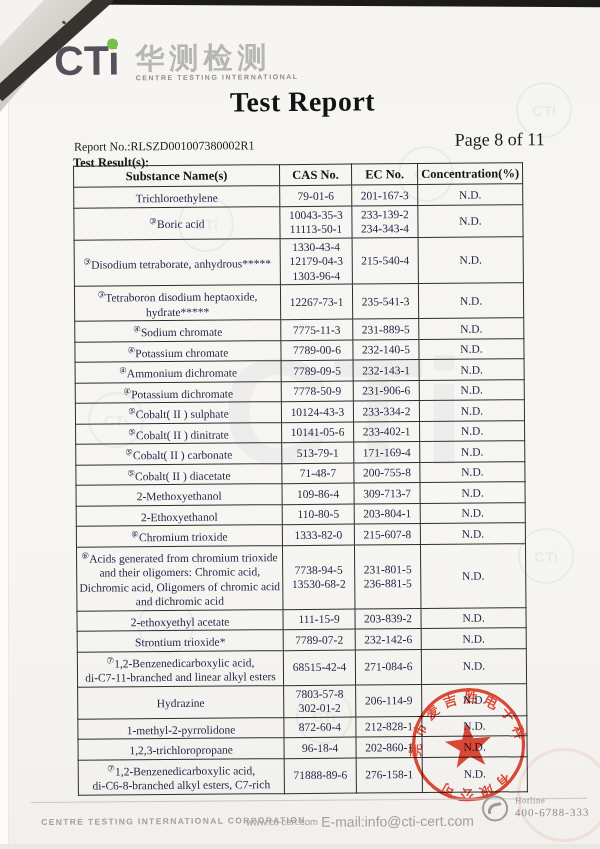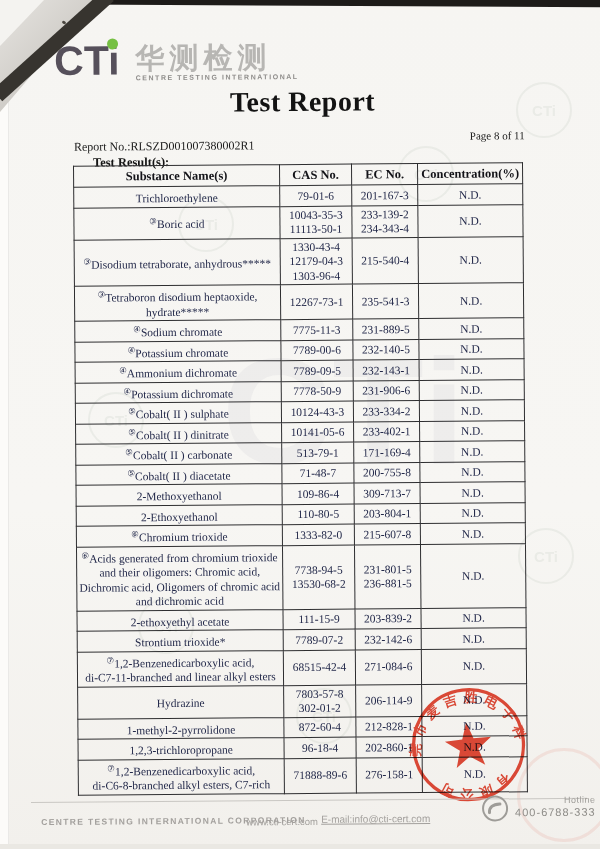--- a/index.html
+++ b/index.html
@@ -27,43 +27,43 @@
   .logo{position:absolute;left:57px;top:38px;display:flex;align-items:flex-start;}
   .logo-acronym{position:relative;font-family:"Liberation Sans",sans-serif;font-weight:bold;font-size:41px;line-height:42px;color:#56505b;letter-spacing:0px;}
   .logo-i-dot{position:absolute;left:53px;top:-1px;width:11px;height:11px;border-radius:50%;background:#76c043;}
   .logo-cn-wrap{margin-left:16px;padding-top:4px;}
   .logo-chinese{font-family:"Liberation Sans",sans-serif;font-size:29px;line-height:30px;letter-spacing:5px;color:#a2a09e;font-weight:bold;opacity:0.75;}
   .logo-sub{font-family:"Liberation Sans",sans-serif;font-size:7px;letter-spacing:1.55px;color:#8e8c8a;margin-top:1px;font-weight:bold;}
 
   
   .report-title{position:absolute;left:0;top:86px;width:610px;text-align:center;font-weight:bold;font-size:28px;letter-spacing:0.5px;color:#131313;}
   .report-no{position:absolute;left:76px;top:138px;font-size:12px;color:#1c1c1c;}
-  .page-no{position:absolute;left:472px;top:131px;font-size:11px;color:#1c1c1c;}
-  .section-label{position:absolute;left:75px;top:154px;font-size:12.5px;font-weight:bold;color:#141414;margin-left:20px;}
+  .page-no{position:absolute;left:457px;top:131px;font-size:18px;color:#1c1c1c;}
+  .section-label{position:absolute;left:75px;top:154px;font-size:12.5px;font-weight:bold;color:#141414;}
 
   
   .results-table{position:absolute;left:75px;top:164px;width:449px;border-collapse:collapse;table-layout:fixed;}
   .results-table th,.results-table td{border:1px solid #2e2e30;text-align:center;vertical-align:middle;padding:1px 2px;}
   .results-table th{font-size:12.5px;font-weight:bold;color:#131318;line-height:16px;height:18px;}
   .results-table td{font-size:11.5px;line-height:14.5px;color:#23294a;}
   .c-name,.c-cas,.c-ec{white-space:pre-line;}
   .c-mark{font-family:"DejaVu Sans",sans-serif;font-size:8.5px;vertical-align:4px;color:#23294a;}
   .col-name{width:206px;}.col-cas{width:72px;}.col-ec{width:66px;}.col-conc{width:105px;}
 
   
   .stamp{position:absolute;left:405px;top:685px;width:122px;height:122px;mix-blend-mode:multiply;opacity:0.93;transform:rotate(-6deg);}
   .stamp text{font-family:"DejaVu Sans",sans-serif;font-weight:bold;fill:#d63b27;}
 
   
   .footer-line{position:absolute;left:28px;top:800px;width:556px;height:1px;background:#c9c7c3;}
   .footer-company{position:absolute;left:38px;top:815px;font-family:"Liberation Sans",sans-serif;font-size:8.5px;letter-spacing:1.35px;color:#a3a09d;font-weight:bold;}
   .footer-site{position:absolute;left:243px;top:816px;font-family:"Liberation Sans",sans-serif;font-size:9.5px;color:#a3a09d;}
-  .footer-email{position:absolute;left:318px;top:814px;font-family:"Liberation Sans",sans-serif;font-size:10px;color:#a3a09d;text-decoration:underline;}
+  .footer-email{position:absolute;left:318px;top:814px;font-family:"Liberation Sans",sans-serif;font-size:14px;color:#a3a09d;}
   .footer-phone-icon{position:absolute;left:478px;top:796px;width:28px;height:28px;}
-  .footer-hotline{position:absolute;left:512px;top:797px;font-family:Liberation Sans, sans-serif;color:#9e9c98;text-align:right;}
+  .footer-hotline{position:absolute;left:512px;top:797px;font-family:Liberation Serif, serif;color:#9e9c98;}
   .footer-hotline .hl-label{font-size:9px;letter-spacing:0.5px;}
   .footer-hotline .hl-number{font-size:11px;letter-spacing:1px;color:#8f8d89;margin-top:1px;}
 </style>
 </head>
 <body>
 
 <div id="page">
 
   <div class="wm-big">CTi</div>
   <div class="wm-circle" style="left:178px;top:196px;">

